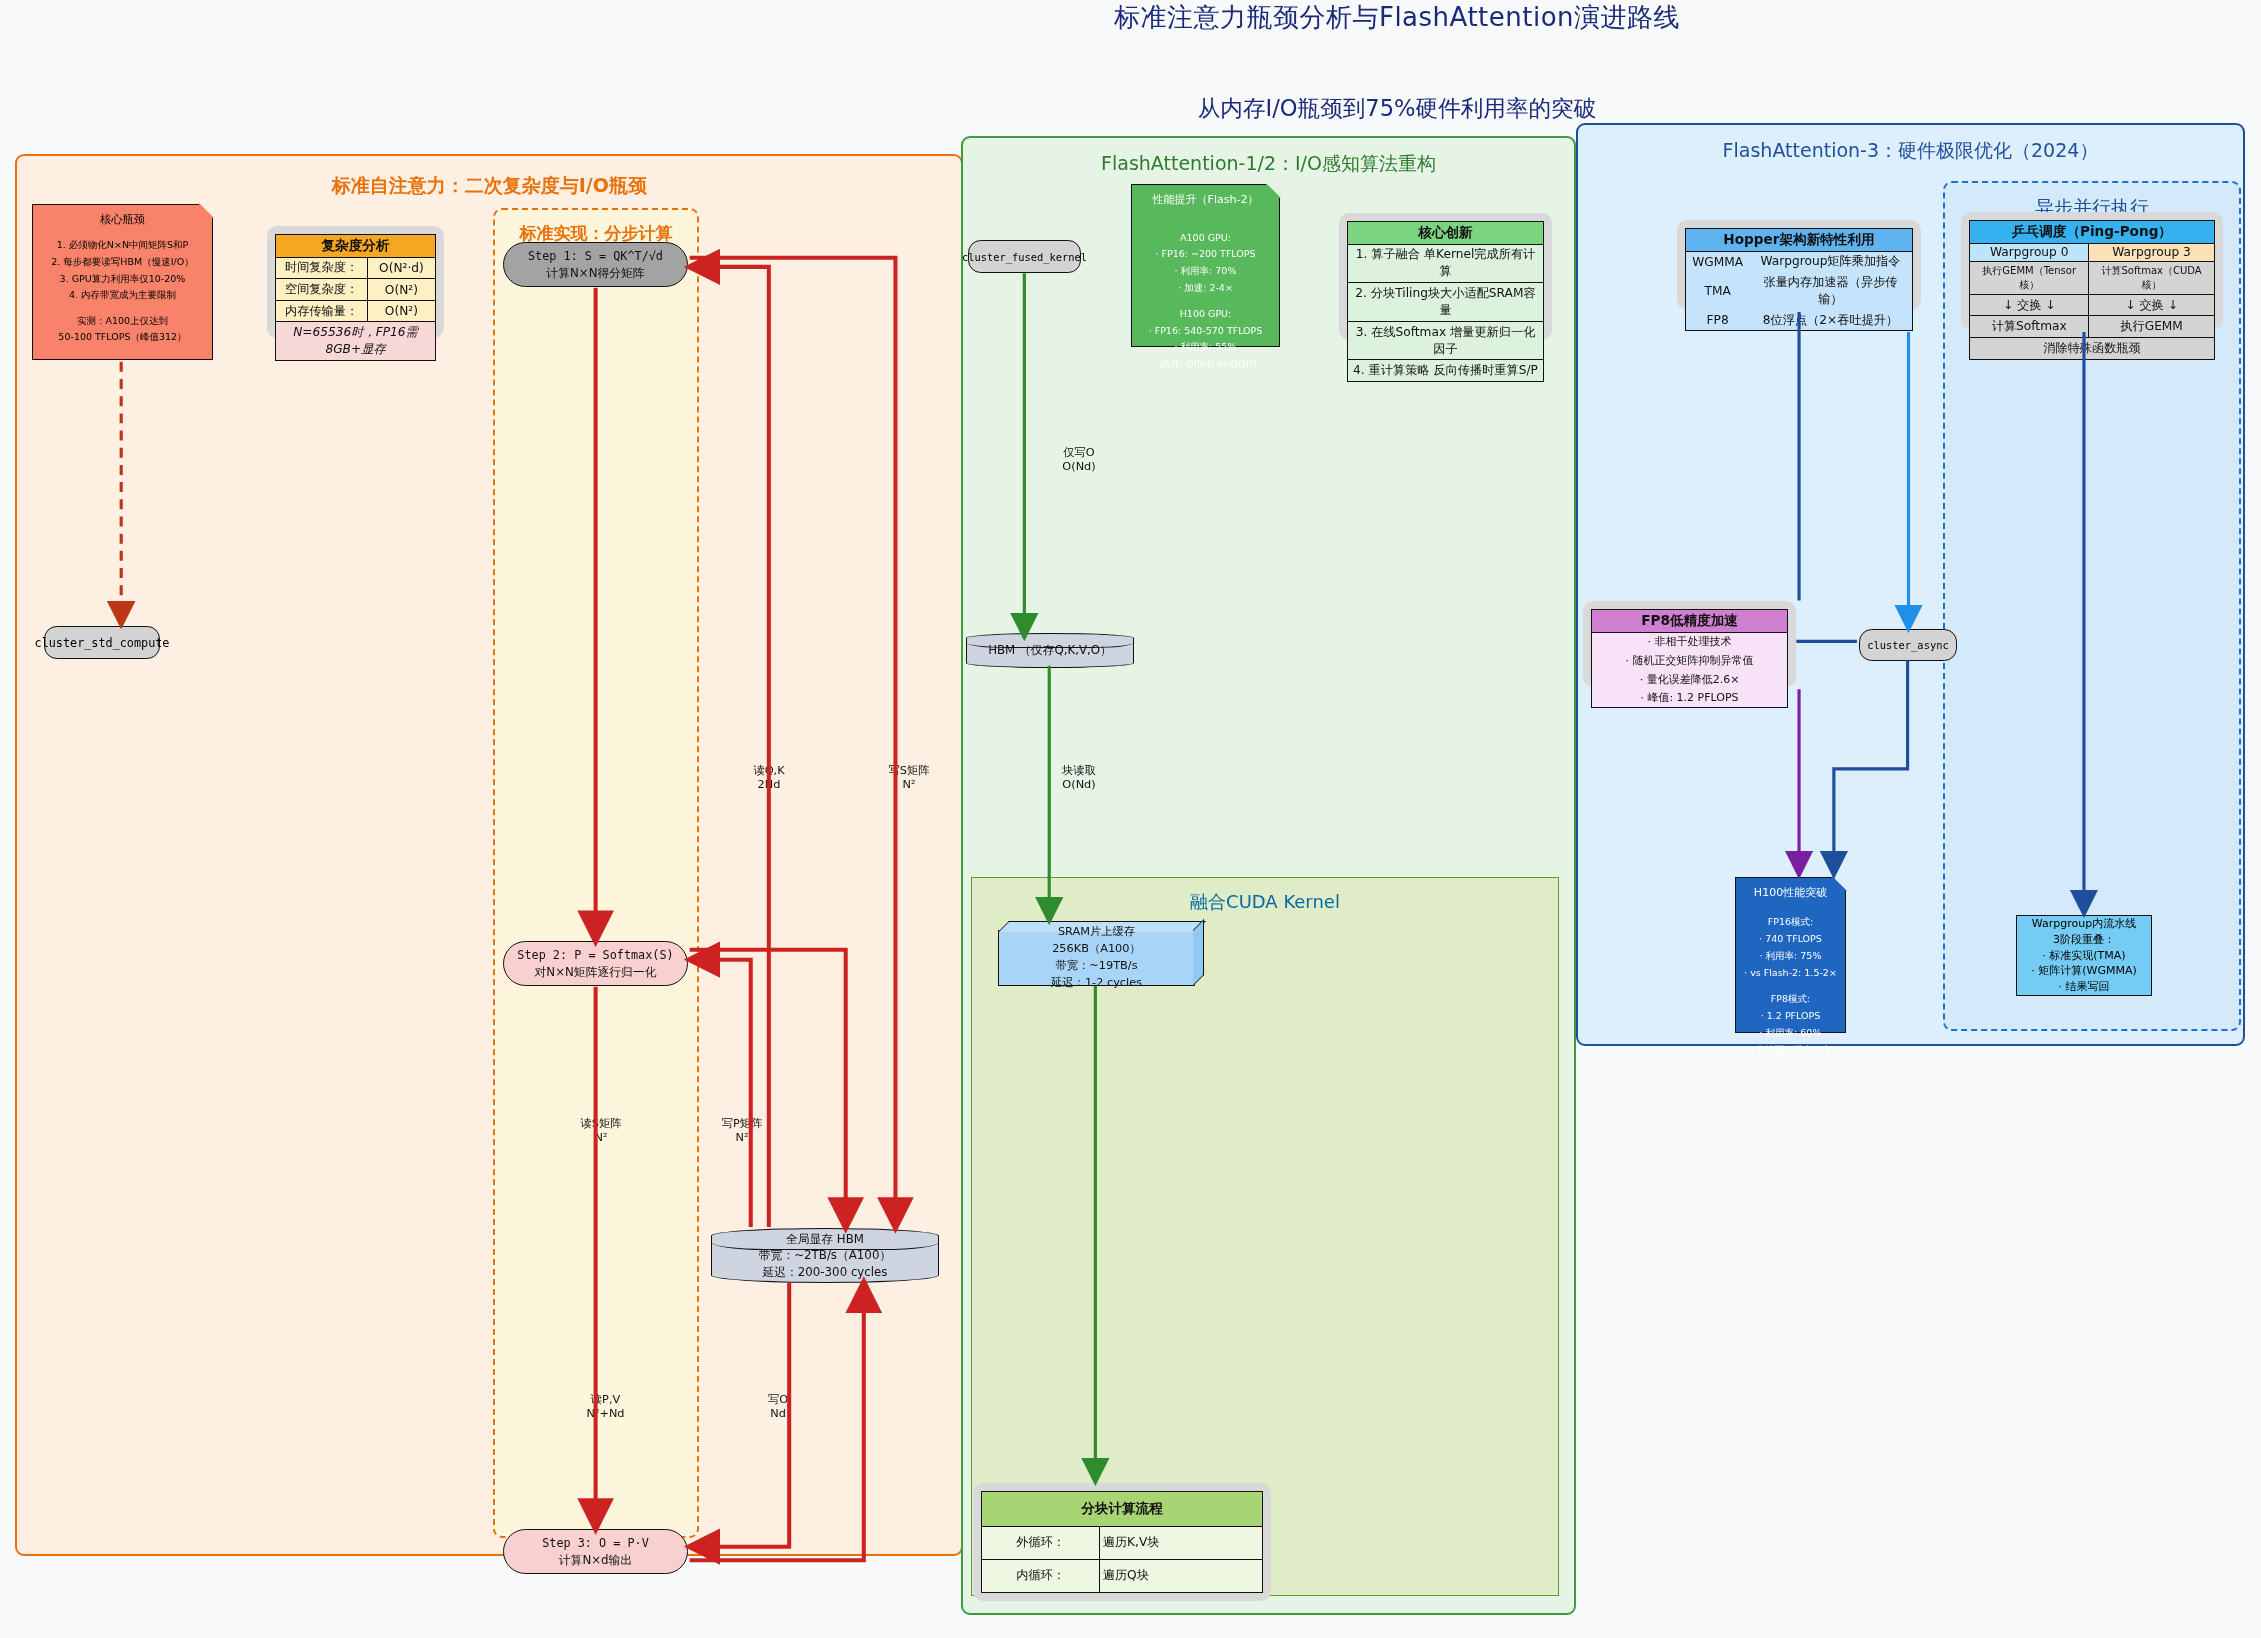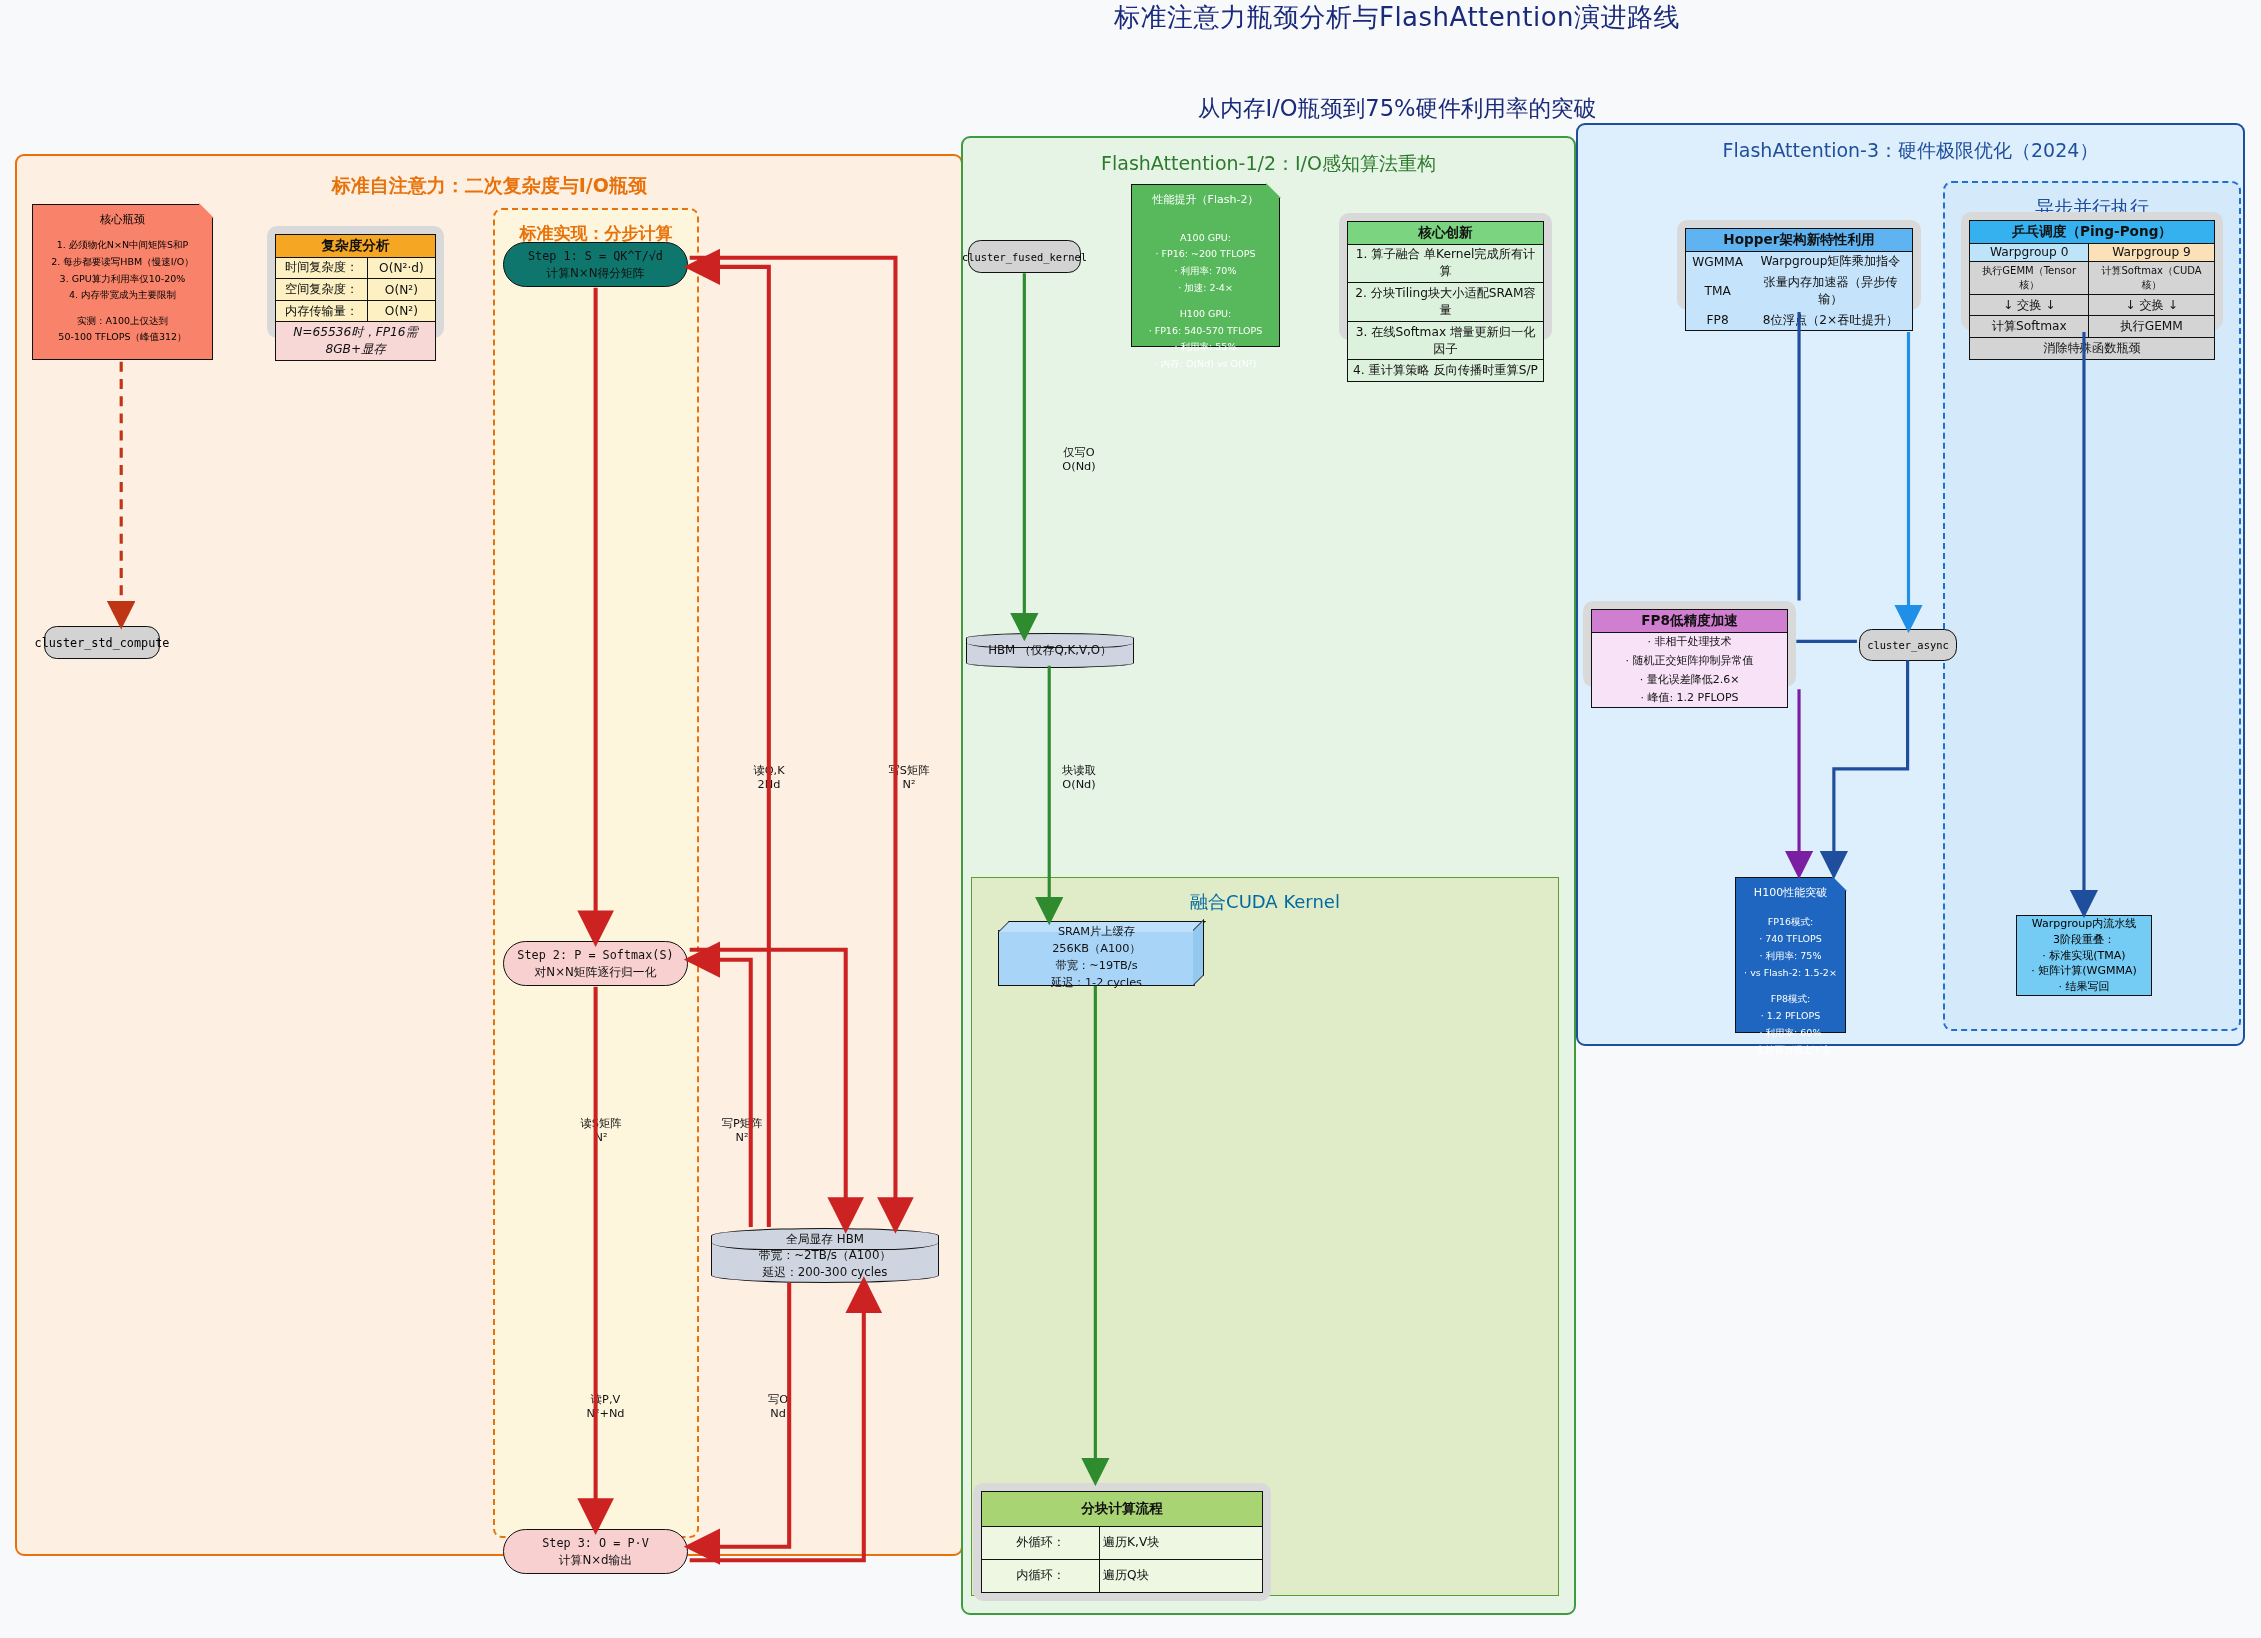--- a/index.html
+++ b/index.html
@@ -136,21 +136,21 @@
           <td colspan="2" style="background:#f8d7d7;font-style:italic;" data-name="complexity-footer">N=65536时，FP16需8GB+显存</td>
         </tr>
   </tbody>
     </table>
 </div>
 
 <div class="abs cluster" id="sub-standard-steps" data-name="cluster-standard-steps">
   <div class="cluster-title" id="t-sub-steps" data-name="cluster-standard-steps-title">标准实现：分步计算</div>
 </div>
 
-<div class="node stadium" style="left:503px;top:242px;width:185px;height:45px;background:#0f766e;padding-top:5.4px;" data-name="step-1-node">
+<div class="node stadium" style="left:503px;top:242px;width:185px;height:45px;background:#a3a3a3;padding-top:5.4px;" data-name="step-1-node">
   <div class="mono" data-name="step-1-formula">Step 1: S = QK^T/√d</div>
   <div data-name="step-1-desc">计算N×N得分矩阵</div>
 </div>
 <div class="node stadium" style="left:503px;top:941px;width:185px;height:45px;background:#f9d0d0;padding-top:5.4px;" data-name="step-2-node">
   <div class="mono" data-name="step-2-formula">Step 2: P = Softmax(S)</div>
   <div data-name="step-2-desc">对N×N矩阵逐行归一化</div>
 </div>
 <div class="node stadium" style="left:503px;top:1529px;width:185px;height:45px;background:#f9d0d0;padding-top:5.4px;" data-name="step-3-node">
   <div class="mono" data-name="step-3-formula">Step 3: O = P·V</div>
   <div data-name="step-3-desc">计算N×d输出</div>
@@ -312,21 +312,21 @@
 </div>
 
 <div class="card" style="left:1961px;top:212px;width:262px;height:118px;" data-name="card-pingpong-schedule">
   <table data-name="pingpong-table">
     <tbody>
         <tr>
           <th colspan="2" style="background:#34b1ee;" data-name="pingpong-title">乒乓调度（Ping-Pong）</th>
         </tr>
     <tr>
           <td style="background:#bde4f8;" data-name="warpgroup-0-header">Warpgroup 0</td>
-        <td style="background:#fbe0b8;" data-name="warpgroup-1-header">Warpgroup 9</td>
+        <td style="background:#fbe0b8;" data-name="warpgroup-1-header">Warpgroup 3</td>
         </tr>
     <tr style="background:#d4d4d4;">
           <td style="font-size:10px;" data-name="pingpong-cell">执行GEMM（Tensor核）</td>
         <td style="font-size:10px;" data-name="pingpong-cell">计算Softmax（CUDA核）</td>
         </tr>
     <tr style="background:#d4d4d4;">
           <td data-name="pingpong-swap">↓ 交换 ↓</td>
         <td data-name="pingpong-swap">↓ 交换 ↓</td>
         </tr>
     <tr style="background:#d4d4d4;">

